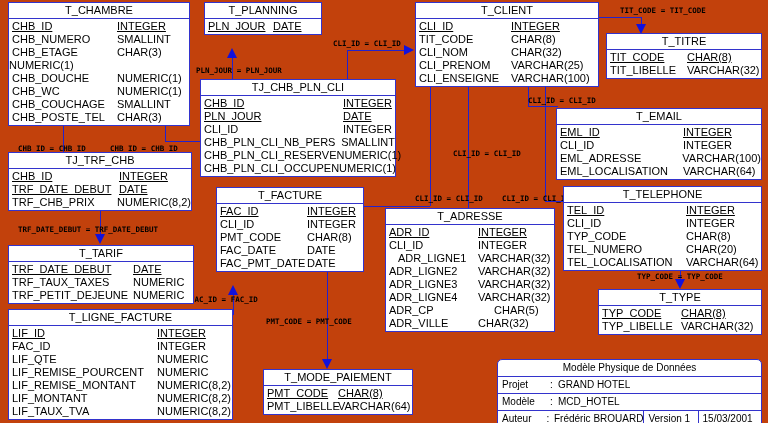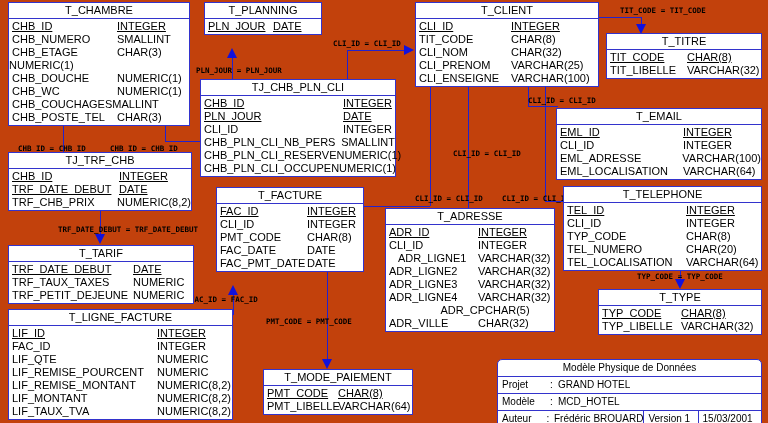--- a/index.html
+++ b/index.html
@@ -214,21 +214,21 @@
           </div>
           <div class="attr">
             <span class="a-name" style="width: 108px;">CHB_DOUCHE</span>
             <span class="a-type">NUMERIC(1)</span>
           </div>
           <div class="attr">
             <span class="a-name" style="width: 108px;">CHB_WC</span>
             <span class="a-type">NUMERIC(1)</span>
           </div>
           <div class="attr">
-            <span class="a-name" style="width: 96px;">CHB_COUCHAGE</span>
+            <span class="a-name" style="width: 108px;">CHB_COUCHAGE</span>
             <span class="a-type">SMALLINT</span>
           </div>
           <div class="attr">
             <span class="a-name" style="width: 108px;">CHB_POSTE_TEL</span>
             <span class="a-type">CHAR(3)</span>
           </div>
         </div>
       </div>
       <div class="entity" style="left: 204px; top: 2px; width: 118px;">
         <div class="ent-title">T_PLANNING</div>
@@ -415,21 +415,21 @@
           </div>
           <div class="attr">
             <span class="a-name" style="width: 92px;">ADR_LIGNE3</span>
             <span class="a-type">VARCHAR(32)</span>
           </div>
           <div class="attr">
             <span class="a-name" style="width: 92px;">ADR_LIGNE4</span>
             <span class="a-type">VARCHAR(32)</span>
           </div>
           <div class="attr">
-            <span class="a-name" style="width: 99px; text-align: right;">ADR_CP</span>
+            <span class="a-name" style="width: 108px;">ADR_CP</span>
             <span class="a-type">CHAR(5)</span>
           </div>
           <div class="attr">
             <span class="a-name" style="width: 92px;">ADR_VILLE</span>
             <span class="a-type">CHAR(32)</span>
           </div>
         </div>
       </div>
       <div class="entity" style="left: 8px; top: 245px; width: 186px;">
         <div class="ent-title">T_TARIF</div>
@@ -512,21 +512,21 @@
   <div id="rel-labels">
       <div class="rel-label" style="left: 620px; top: 6px;">TIT_CODE = TIT_CODE</div>
       <div class="rel-label" style="left: 333px; top: 39px;">CLI_ID = CLI_ID</div>
       <div class="rel-label" style="left: 196px; top: 66px;">PLN_JOUR = PLN_JOUR</div>
       <div class="rel-label" style="left: 528px; top: 96px;">CLI_ID = CLI_ID</div>
       <div class="rel-label" style="left: 18px; top: 144px;">CHB_ID = CHB_ID</div>
       <div class="rel-label" style="left: 110px; top: 144px;">CHB_ID = CHB_ID</div>
       <div class="rel-label" style="left: 453px; top: 149px;">CLI_ID = CLI_ID</div>
       <div class="rel-label" style="left: 415px; top: 194px;">CLI_ID = CLI_ID</div>
       <div class="rel-label" style="left: 502px; top: 194px;">CLI_ID = CLI_ID</div>
-      <div class="rel-label" style="left: 18px; top: 225px; margin-left: 40px;">TRF_DATE_DEBUT = TRF_DATE_DEBUT</div>
+      <div class="rel-label" style="left: 18px; top: 225px;">TRF_DATE_DEBUT = TRF_DATE_DEBUT</div>
       <div class="rel-label" style="left: 637px; top: 272px;">TYP_CODE = TYP_CODE</div>
       <div class="rel-label" style="left: 190px; top: 295px;">FAC_ID = FAC_ID</div>
       <div class="rel-label" style="left: 266px; top: 317px;">PMT_CODE = PMT_CODE</div>
     </div>
 
   <div id="title-block">
     <div class="tb-head">Modèle Physique de Données</div>
     <div class="tb-row">
       <div class="tb-key">Projet</div>
       <div class="tb-sep">:</div>

